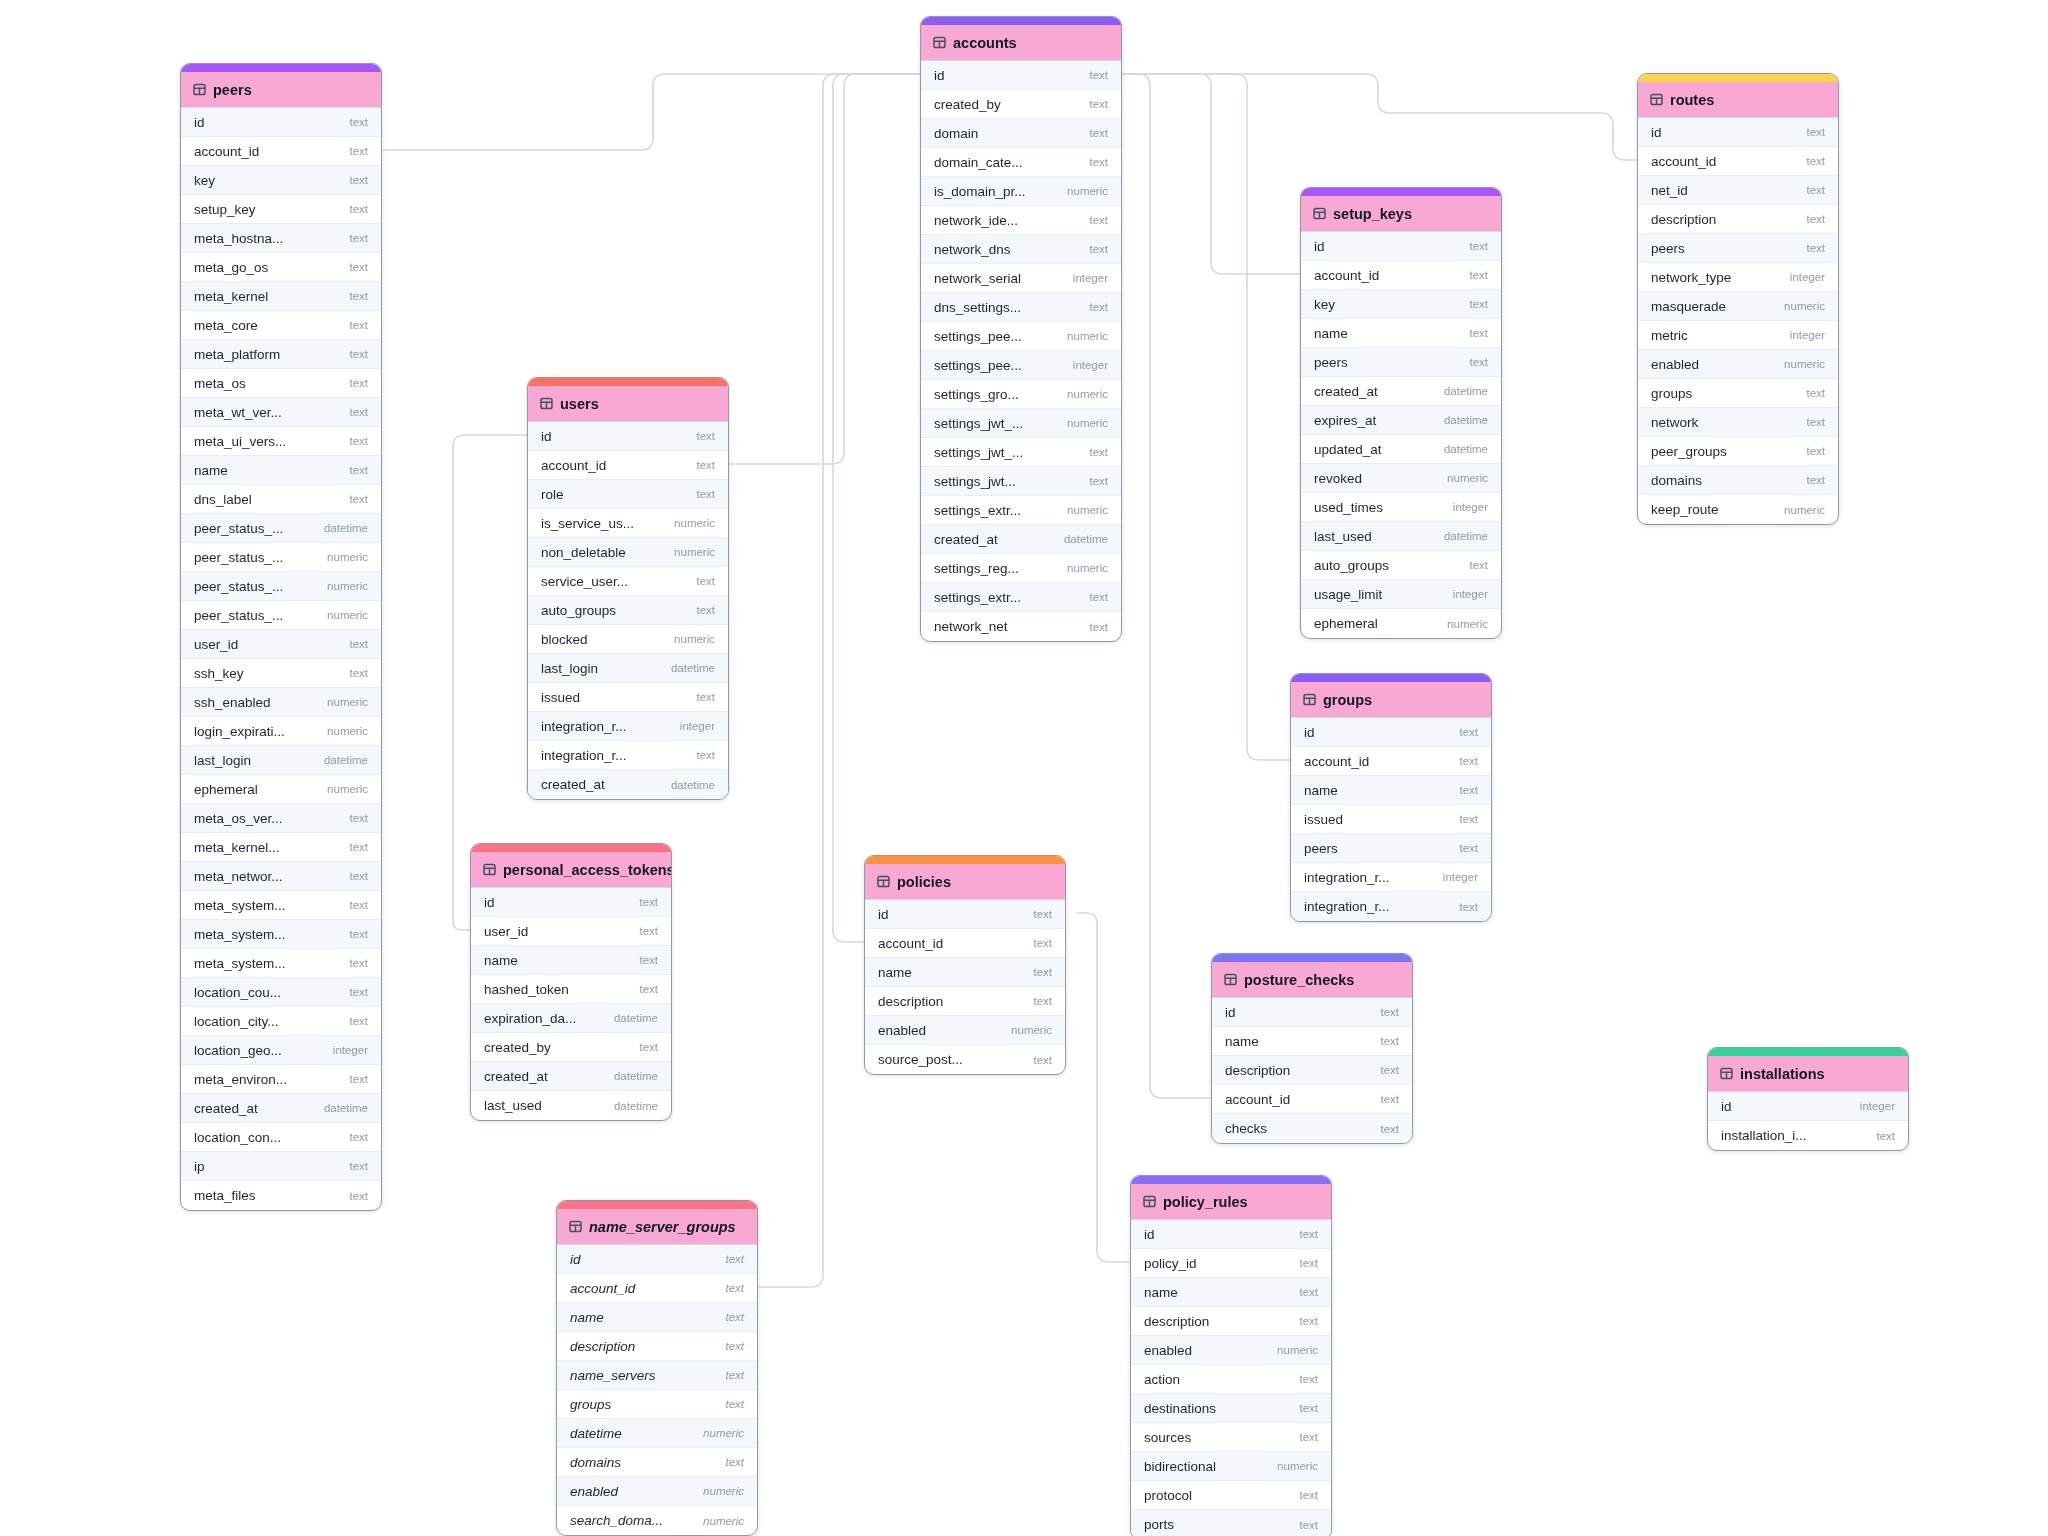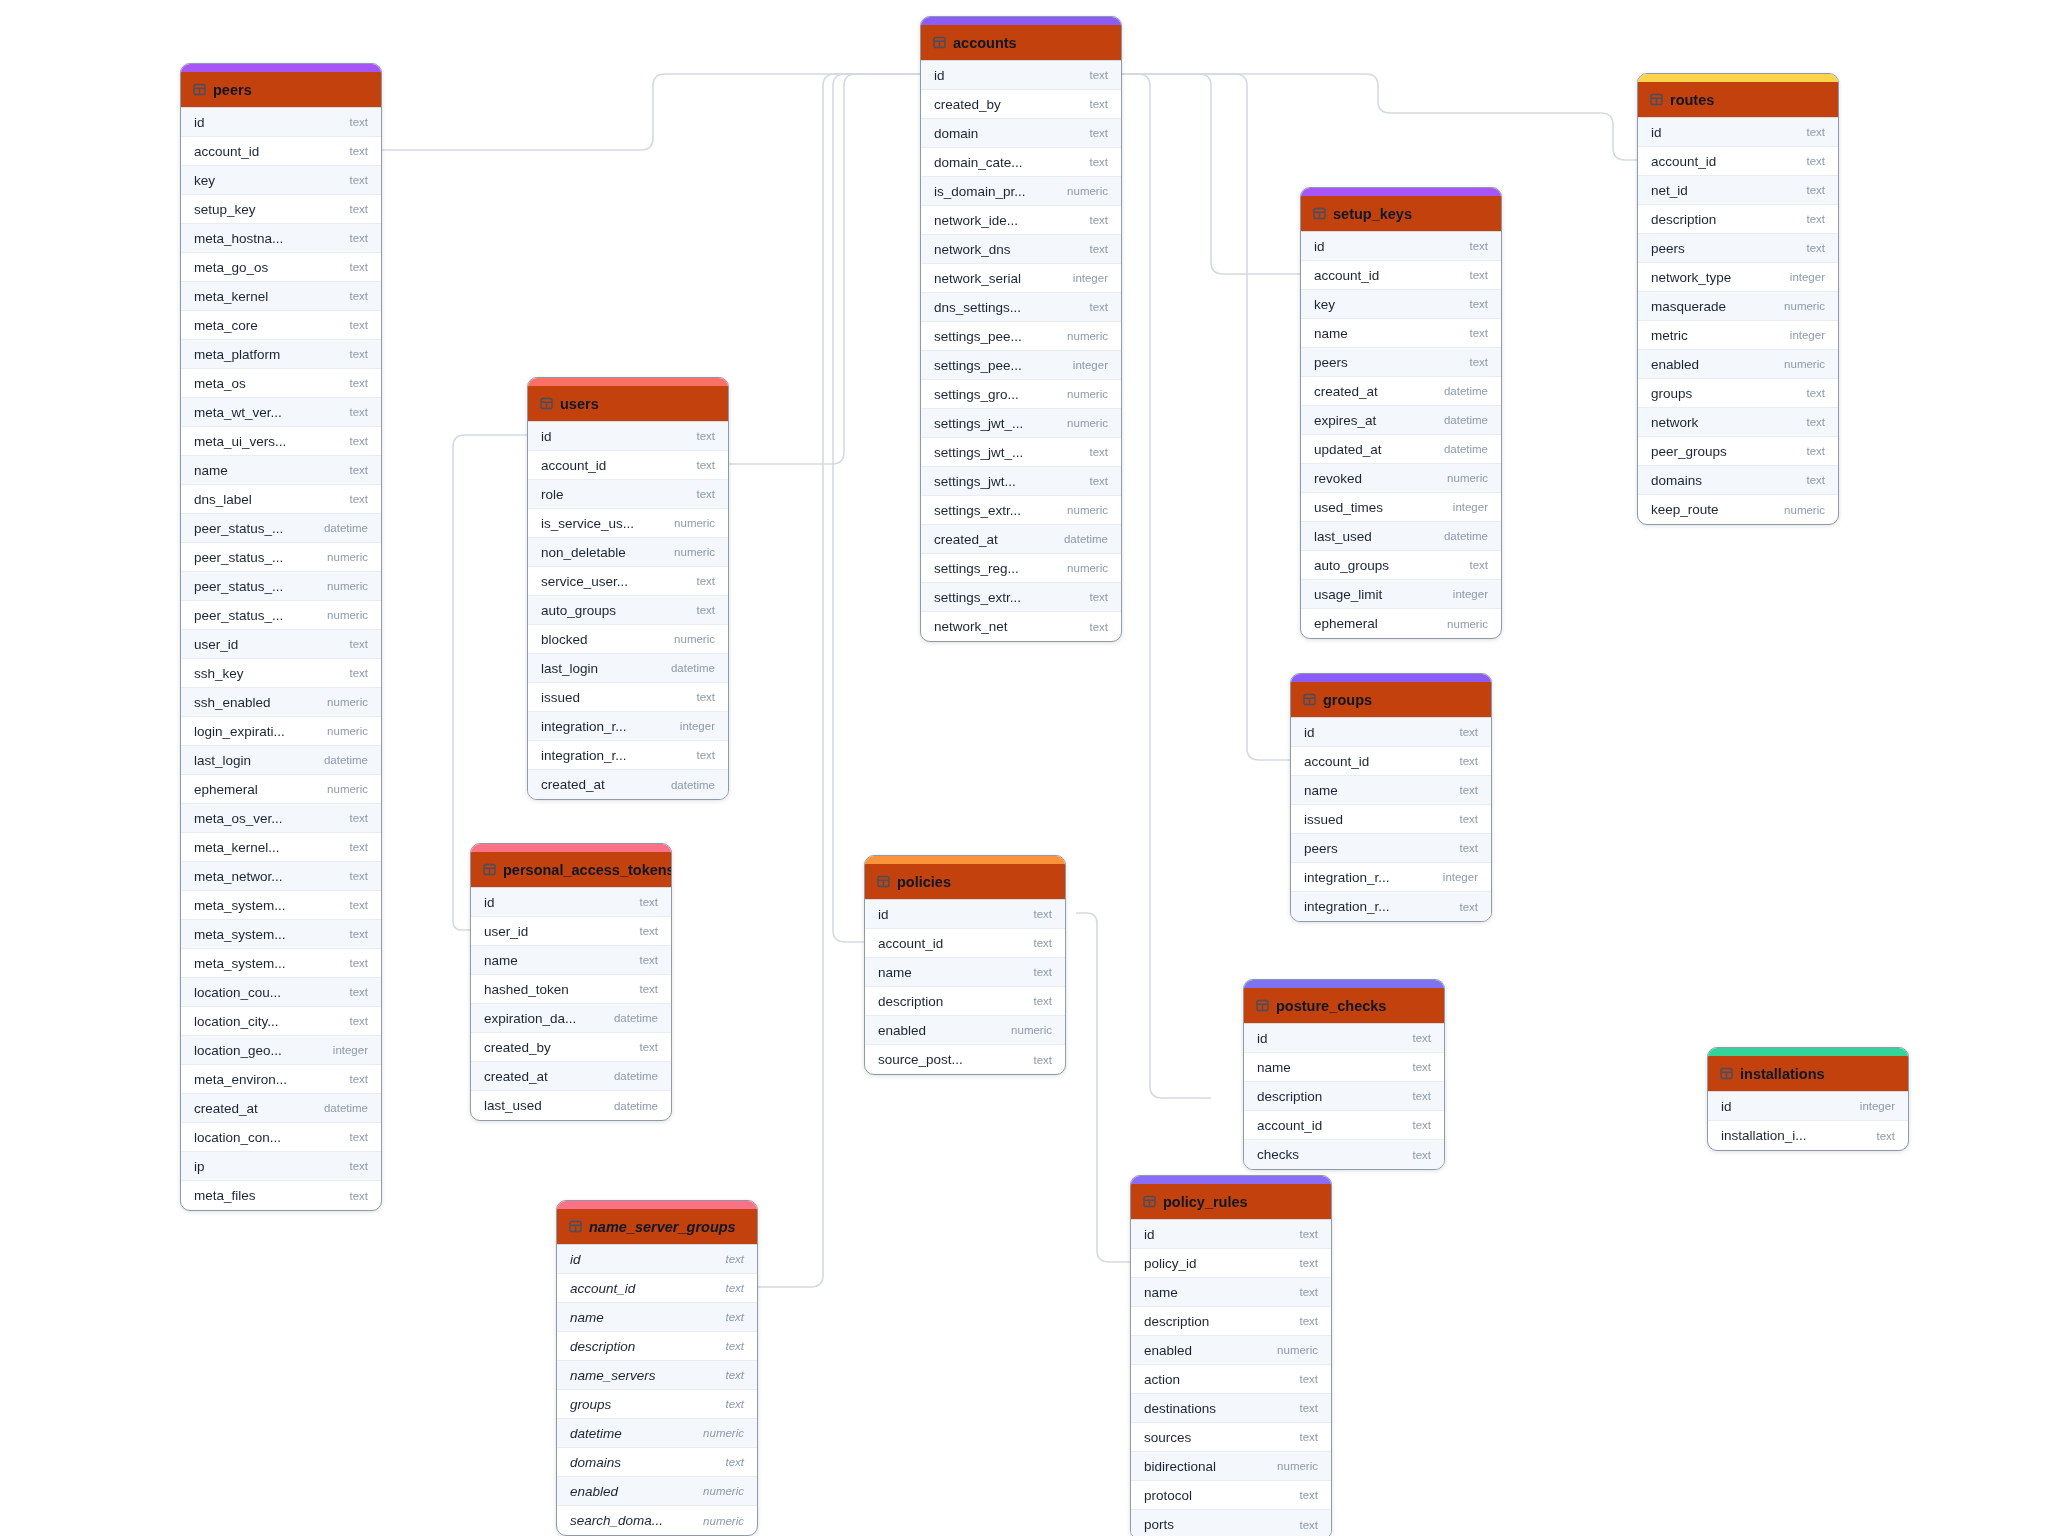--- a/index.html
+++ b/index.html
@@ -20,21 +20,21 @@
     border-radius: 10px;
     box-shadow: 0 1px 4px rgba(16,24,40,0.14);
     overflow: hidden;
   }
   .accent-bar { height: 8px; width: 100%; }
   .card-header {
     height: 36px;
     display: flex; align-items: center;
     gap: 7px;
     padding: 0 12px;
-    background: #c2410c;
+    background: #f9a8d4;
     border-bottom: 1px solid #d2dae3;
     box-sizing: border-box;
   }
   .card-title {
     font-size: 14.5px;
     font-weight: bold;
     color: #101828;
     white-space: nowrap;
   }
   .ticon { display: inline-flex; flex: none; }
@@ -637,21 +637,21 @@
         </div>
         <div class="field-row">
           <span class="field-name">integration_r...</span>
           <span class="field-type">integer</span>
         </div>
         <div class="field-row alt">
           <span class="field-name">integration_r...</span>
           <span class="field-type">text</span>
         </div>
       </div>
-      <div class="table-card" style="left: 1211px; top: 979px; margin-left: 32px;">
+      <div class="table-card" style="left: 1211px; top: 953px;">
         <div class="accent-bar" style="background: rgb(124, 116, 240);"></div>
         <div class="card-header">
           <span class="ticon">
             <svg width="13" height="13" viewBox="0 0 13 13">
               <rect x="1" y="1.5" width="11" height="10" rx="1.8" fill="none" stroke="#445062" stroke-width="1.5"></rect>
               <line x1="1" y1="5.2" x2="12" y2="5.2" stroke="#445062" stroke-width="1.4"></line>
               <line x1="6.5" y1="5.2" x2="6.5" y2="11.5" stroke="#445062" stroke-width="1.4"></line>
             </svg>
           </span>
           <span class="card-title">posture_checks</span>

